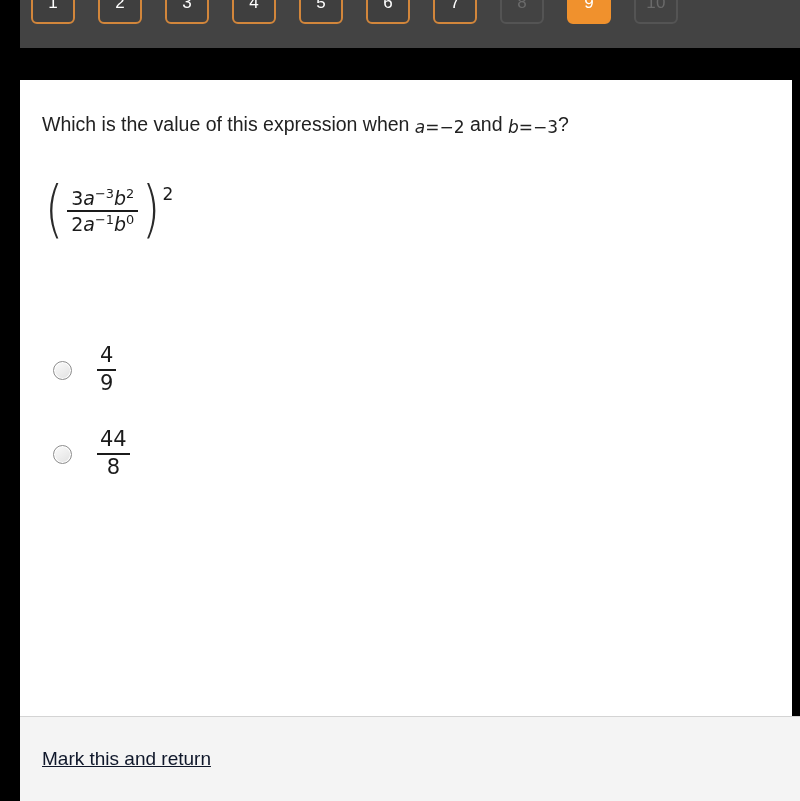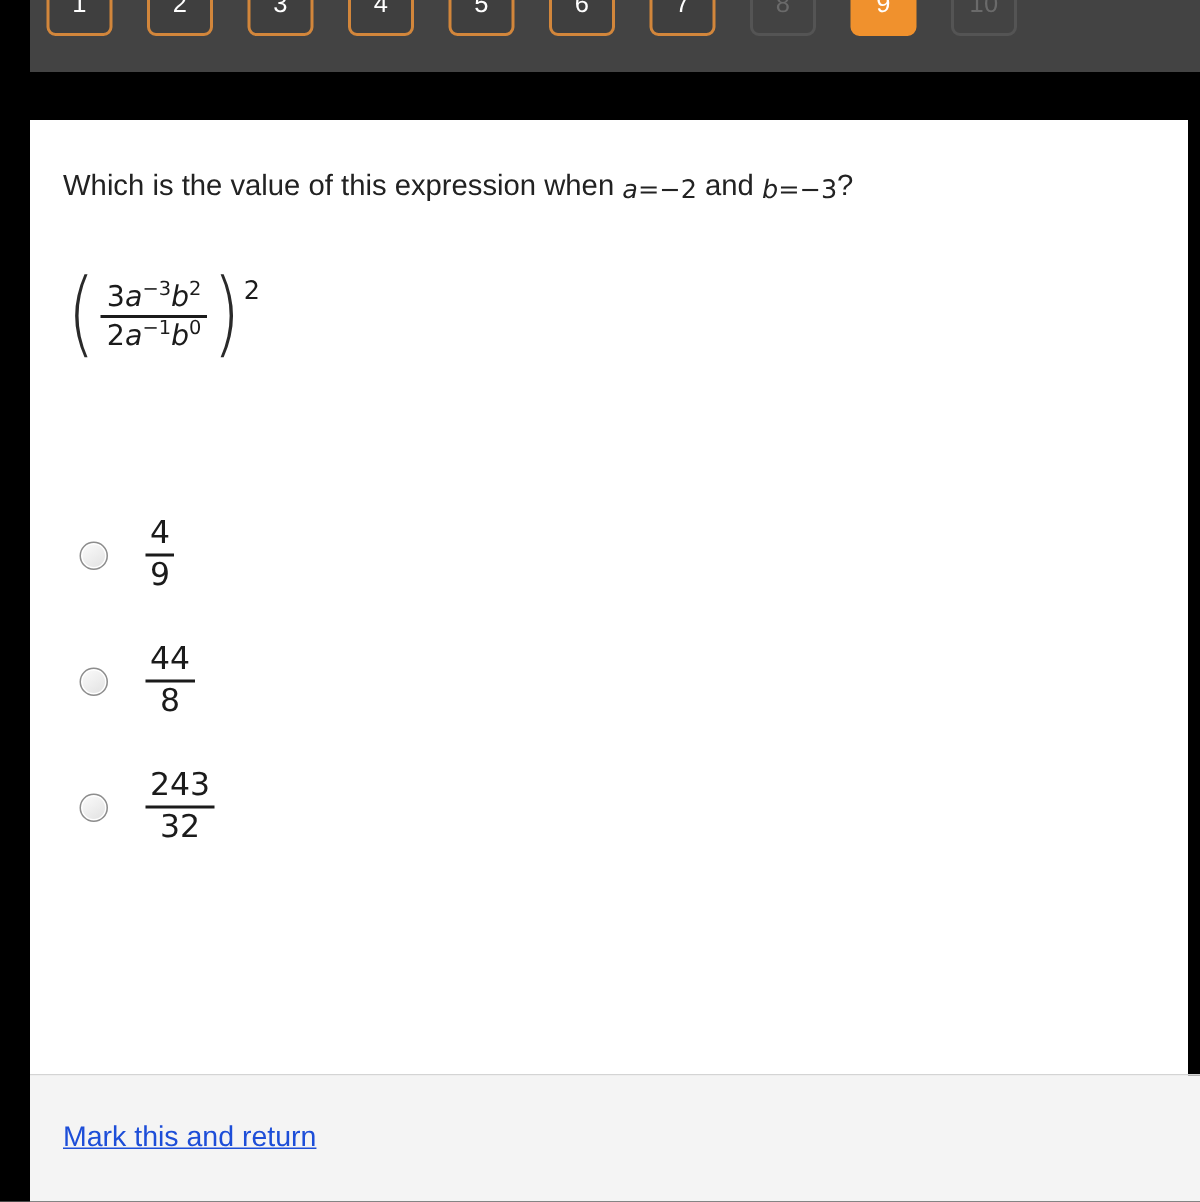--- a/index.html
+++ b/index.html
@@ -206,21 +206,21 @@
     top: 717px;
     width: 780px;
     height: 84px;
     background: #f4f4f4;
   }
   .footer-link {
     position: absolute;
     left: 22px;
     top: 31px;
     font-size: 19px;
-    color: #1d4ed8;
+    color: #0f172a;
     text-decoration: underline;
     cursor: pointer;
     white-space: nowrap;
   }
 </style>
 </head>
 <body>
 
 <div class="screen">
 
@@ -268,28 +268,20 @@
           </span>
         </div>
         <div class="option">
           <span class="radio"></span>
           <span class="opt-frac">
             <span class="num">44</span>
             <span class="bar"></span>
             <span class="den">8</span>
           </span>
         </div>
-        <div class="option">
-          <span class="radio"></span>
-          <span class="opt-frac">
-            <span class="num">243</span>
-            <span class="bar"></span>
-            <span class="den">32</span>
-          </span>
-        </div>
       </div>
 
   </div>
 
   <div class="divider"></div>
   <div class="footer">
     <span class="footer-link">Mark this and return</span>
   </div>
 
 </div>

